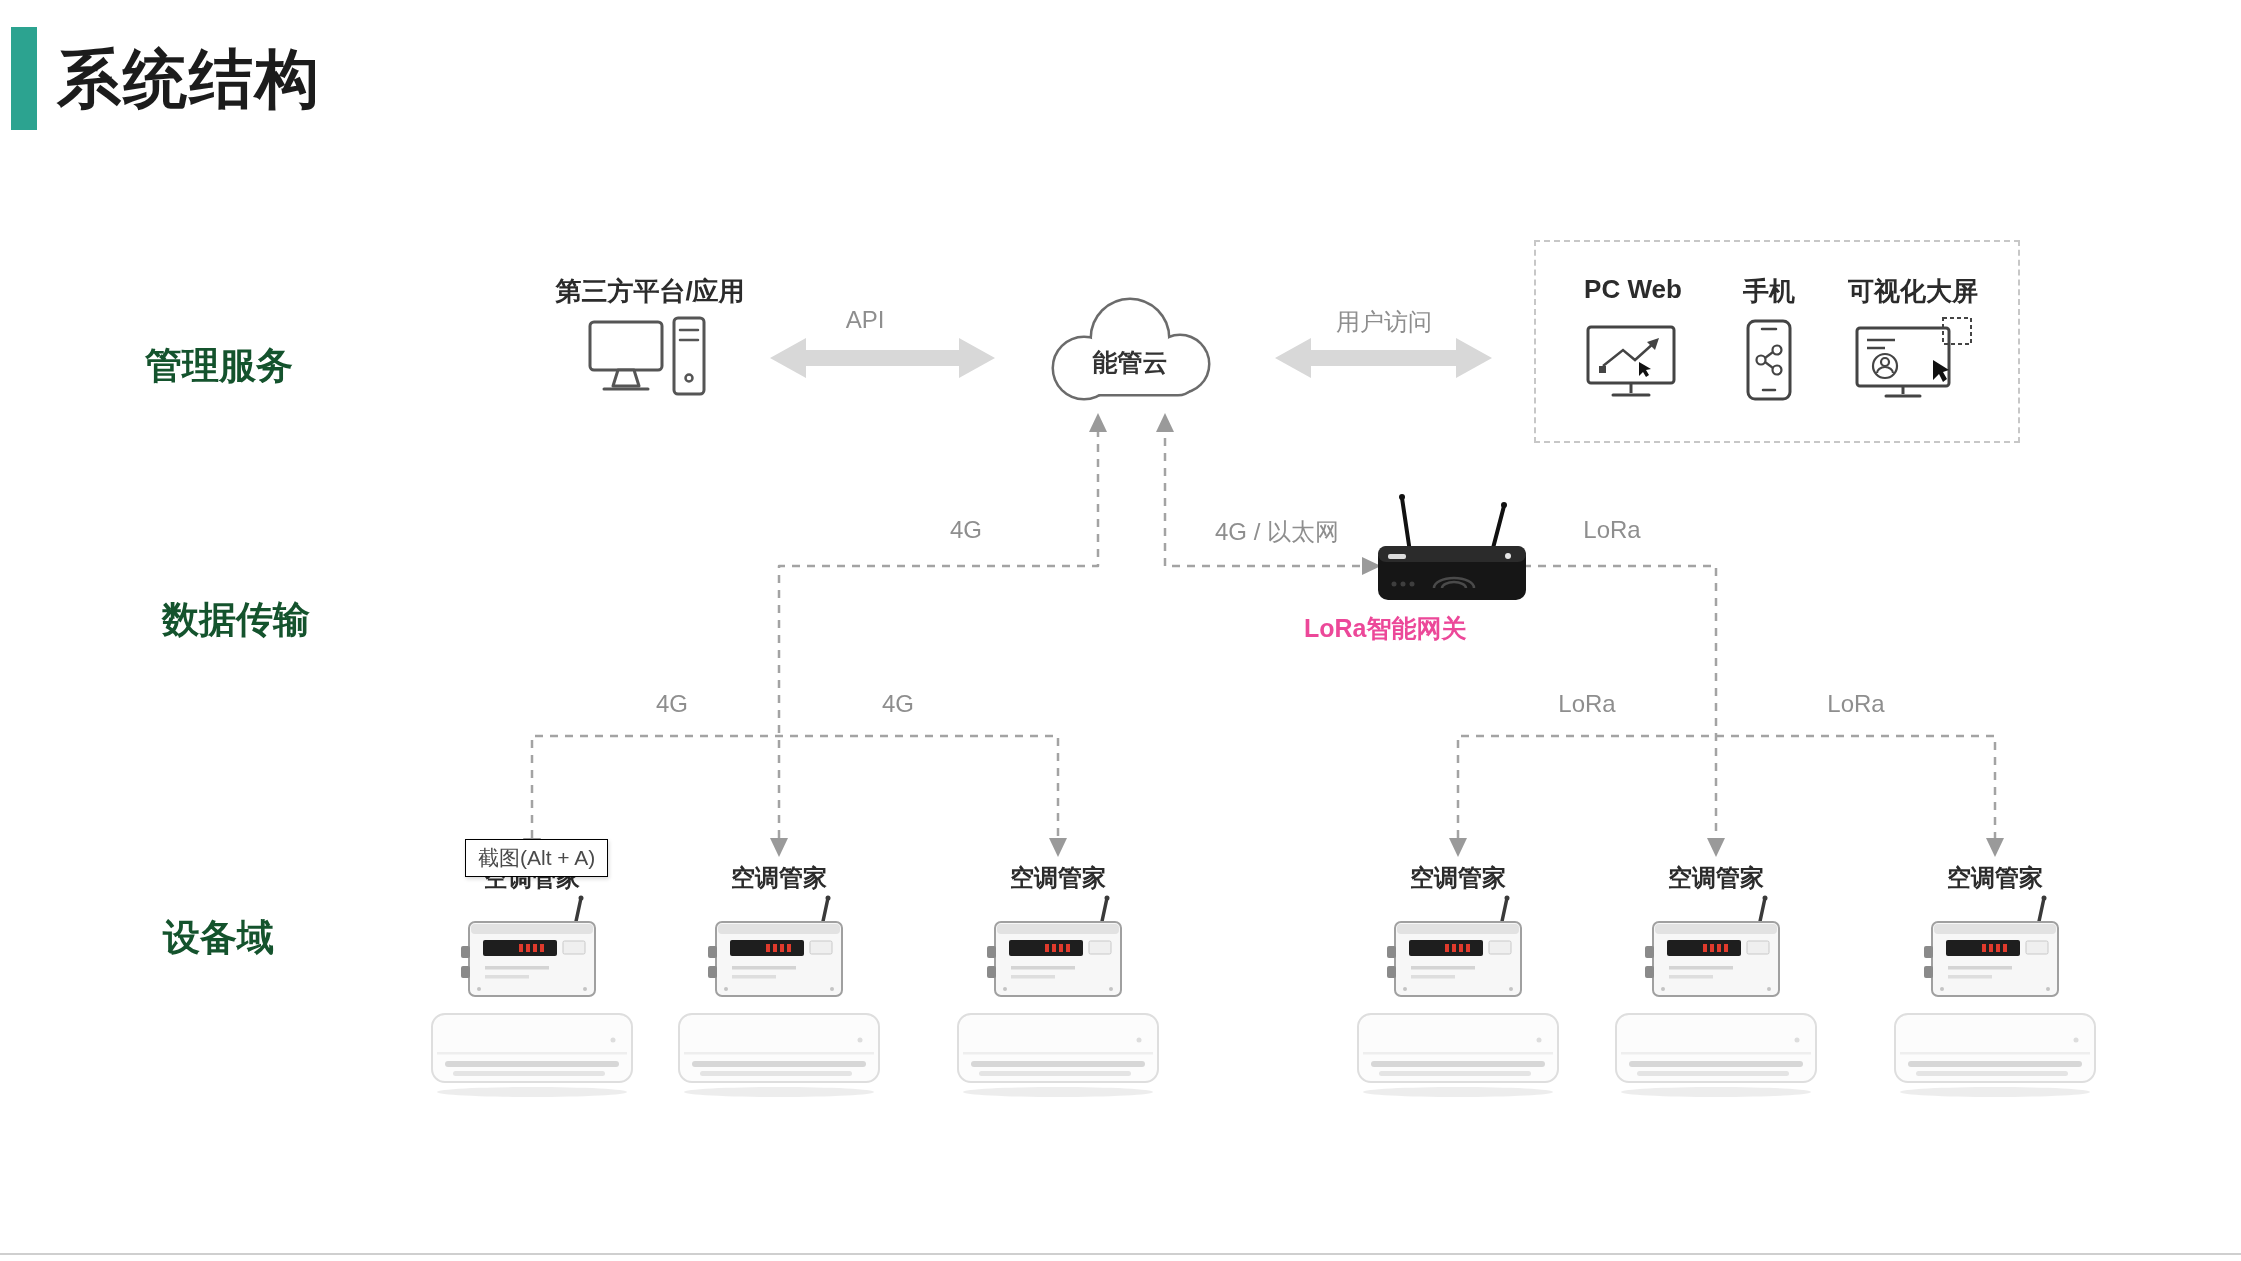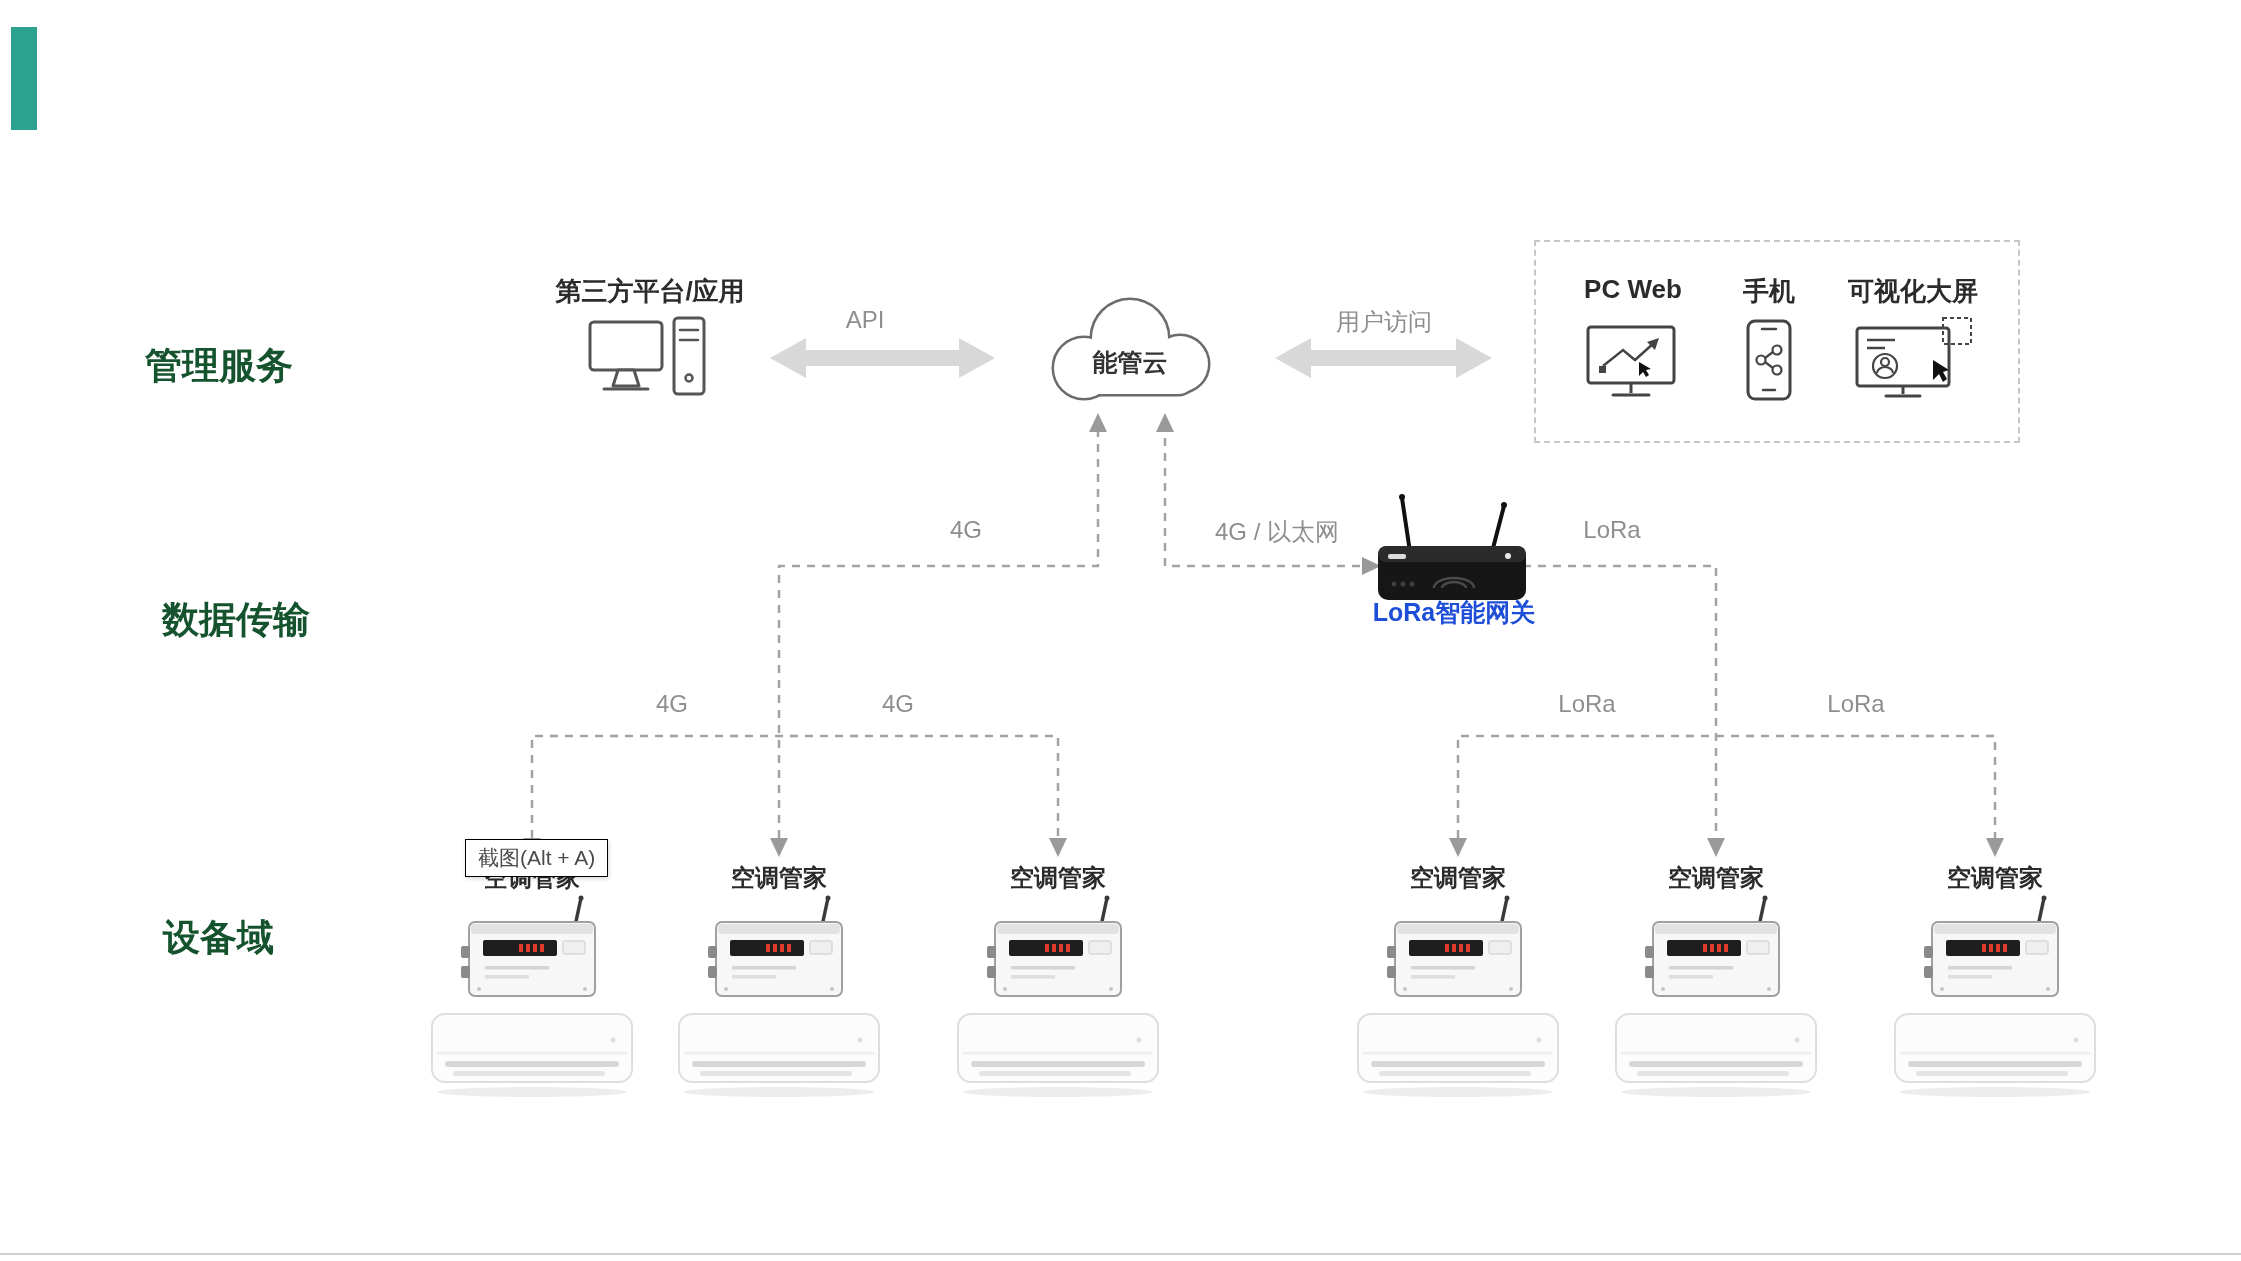--- a/index.html
+++ b/index.html
@@ -11,31 +11,32 @@
   .lbl{position:absolute;font-size:26px;font-weight:700;color:#2b2b2b;text-align:center;white-space:nowrap;}
   .link-label{position:absolute;font-size:24px;font-weight:400;color:#8e8e8e;text-align:center;white-space:nowrap;}
   .connectors{position:absolute;left:0;top:0;pointer-events:none;}
   .icon{position:absolute;}
   .clients-box{position:absolute;left:1534px;top:240px;width:486px;height:203px;border:2px dashed #c7c7c7;box-sizing:border-box;}
   .cloud-text{position:absolute;left:1022px;top:346px;width:216px;text-align:center;font-size:25px;font-weight:700;color:#333;}
   .device{position:absolute;width:210px;height:250px;top:862px;}
   .device-label{position:relative;width:100%;text-align:center;font-size:24px;font-weight:700;color:#2b2b2b;}
   .device svg.ctrl{position:absolute;left:30px;top:32px;}
   .device svg.ac{position:absolute;left:0px;top:146px;}
-  .gw-label{position:absolute;left:1304px;top:596px;width:300px;text-align:center;font-size:25px;font-weight:700;color:#1d4ed8;}
+  .gw-label{position:absolute;left:1304px;top:612px;width:300px;text-align:left;font-size:25px;font-weight:700;color:#ec4899;}
   .tooltip{position:absolute;left:465px;top:839px;padding:4px 12px;background:#fff;border:1px solid #000000;
            box-shadow:1px 2px 4px rgba(0,0,0,.15);font-size:21px;color:#4a4a4a;white-space:nowrap;z-index:20;}
   .bottom-line{position:absolute;left:0;top:1253px;width:2241px;height:2px;background:#cfcfcf;}
 </style>
 </head>
 <body>
 
 <div class="stage">
 
   <div class="accent-bar"></div>
+  <h1 class="title">系统结构</h1>
 
   <div class="layer-label" style="left:145px;top:341px;">管理服务</div>
   <div class="layer-label" style="left:162px;top:595px;">数据传输</div>
   <div class="layer-label" style="left:163px;top:913px;">设备域</div>
 
   <svg class="connectors" width="2241" height="1261">
 
     <polygon points="770,358 806,338 806,350 959,350 959,338 995,358 959,378 959,366 806,366 806,378" fill="#d8d8d8"></polygon>
     <polygon points="1275,358 1311,338 1311,350 1456,350 1456,338 1492,358 1456,378 1456,366 1311,366 1311,378" fill="#d8d8d8"></polygon>
 

